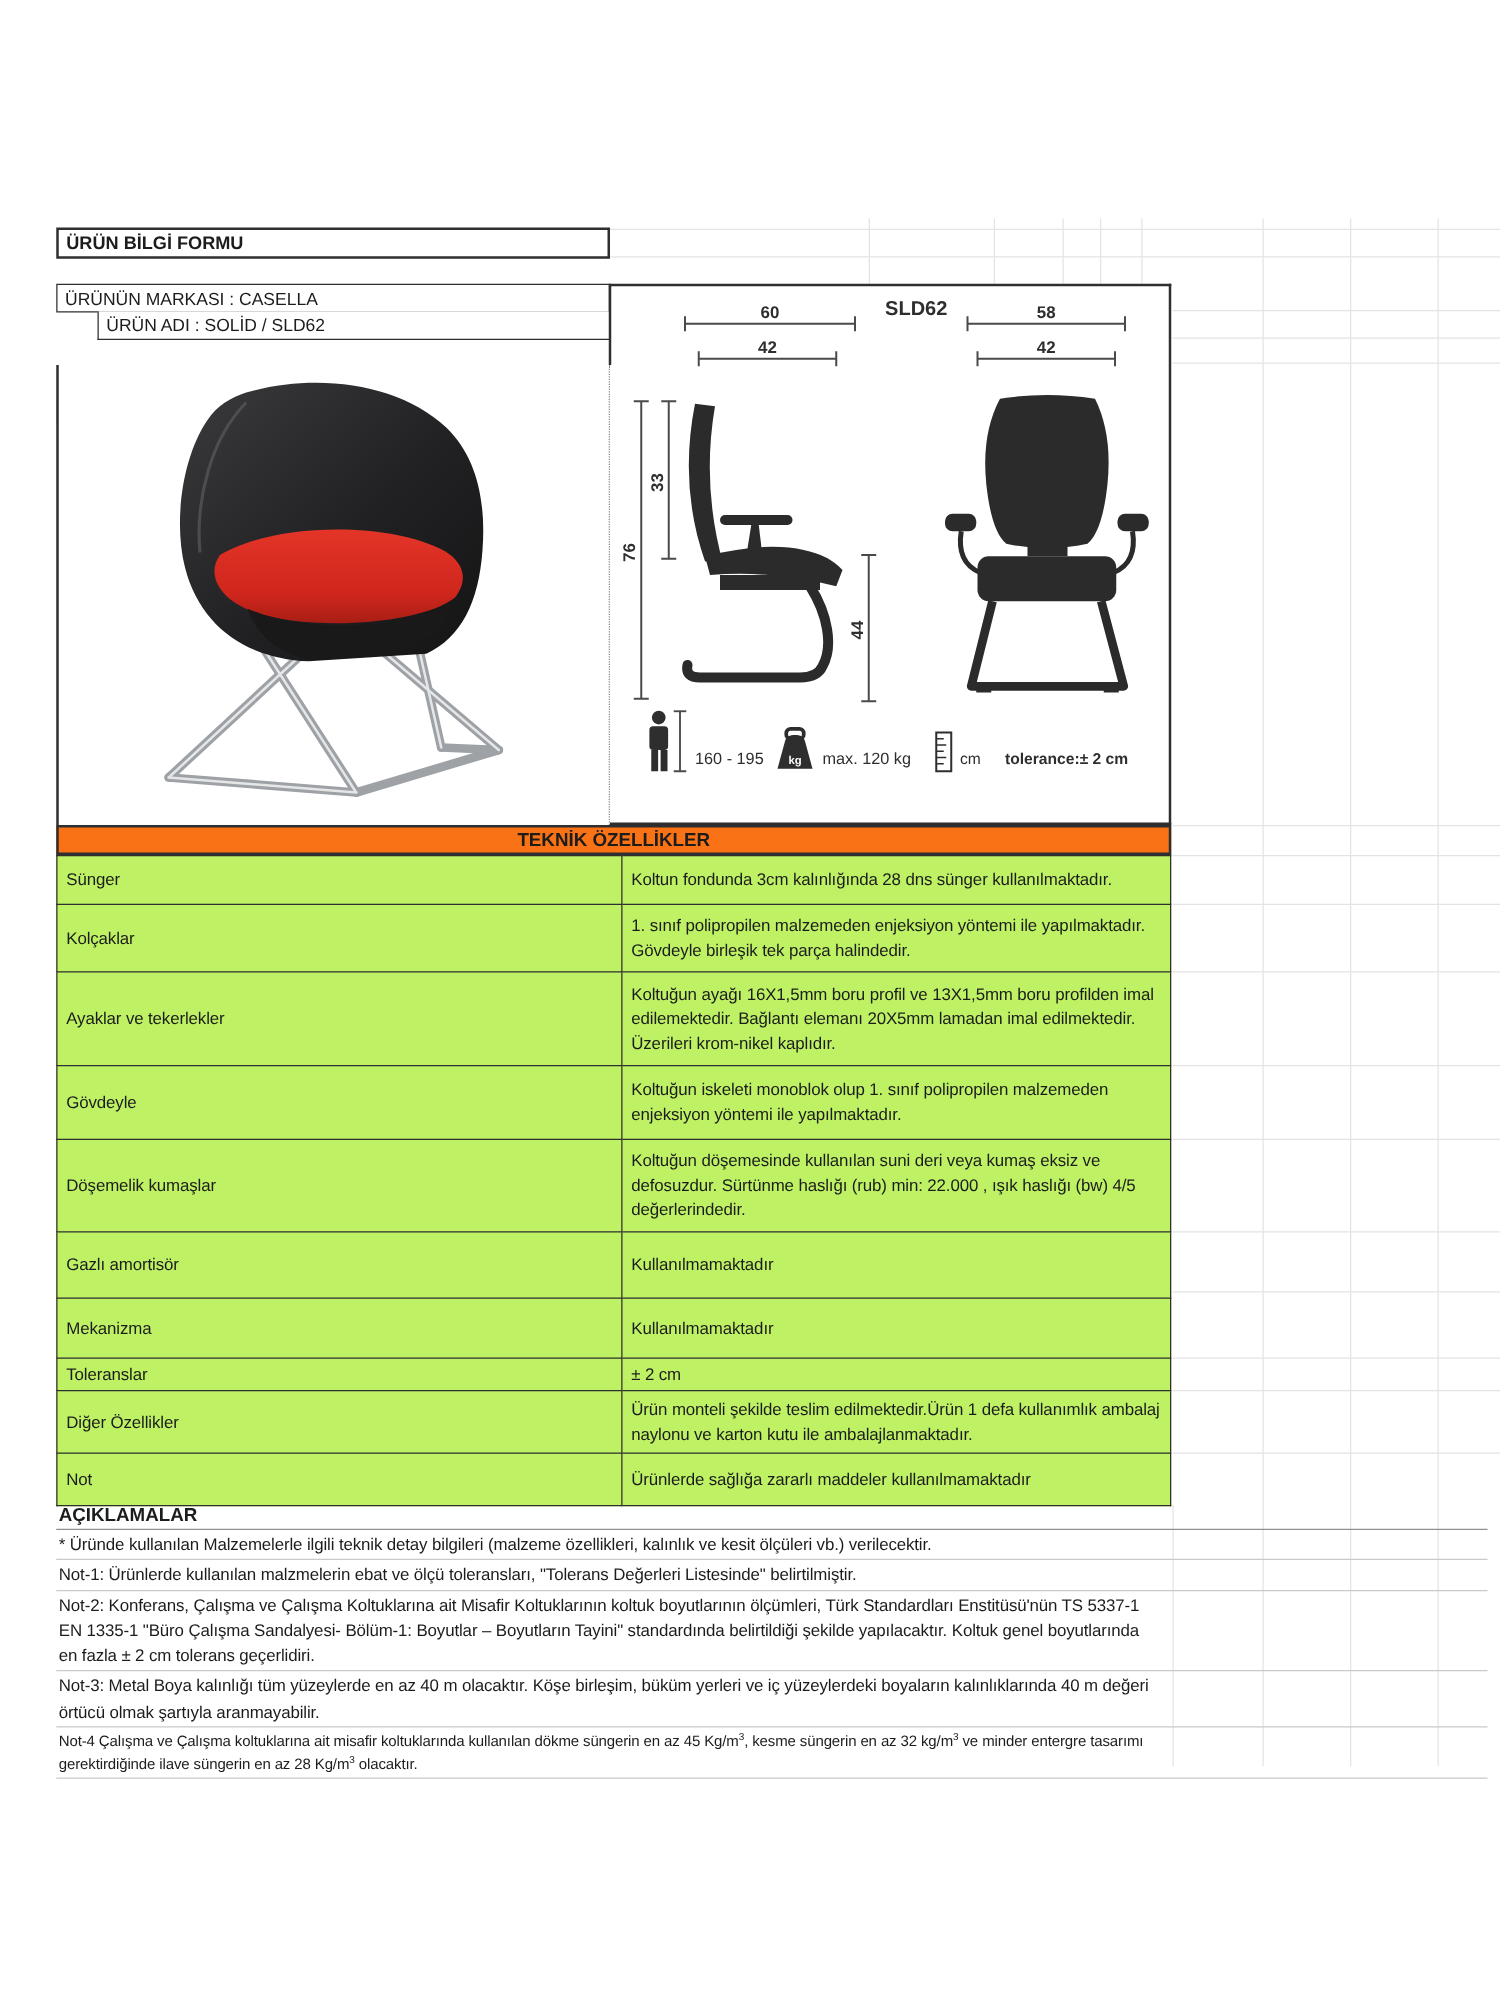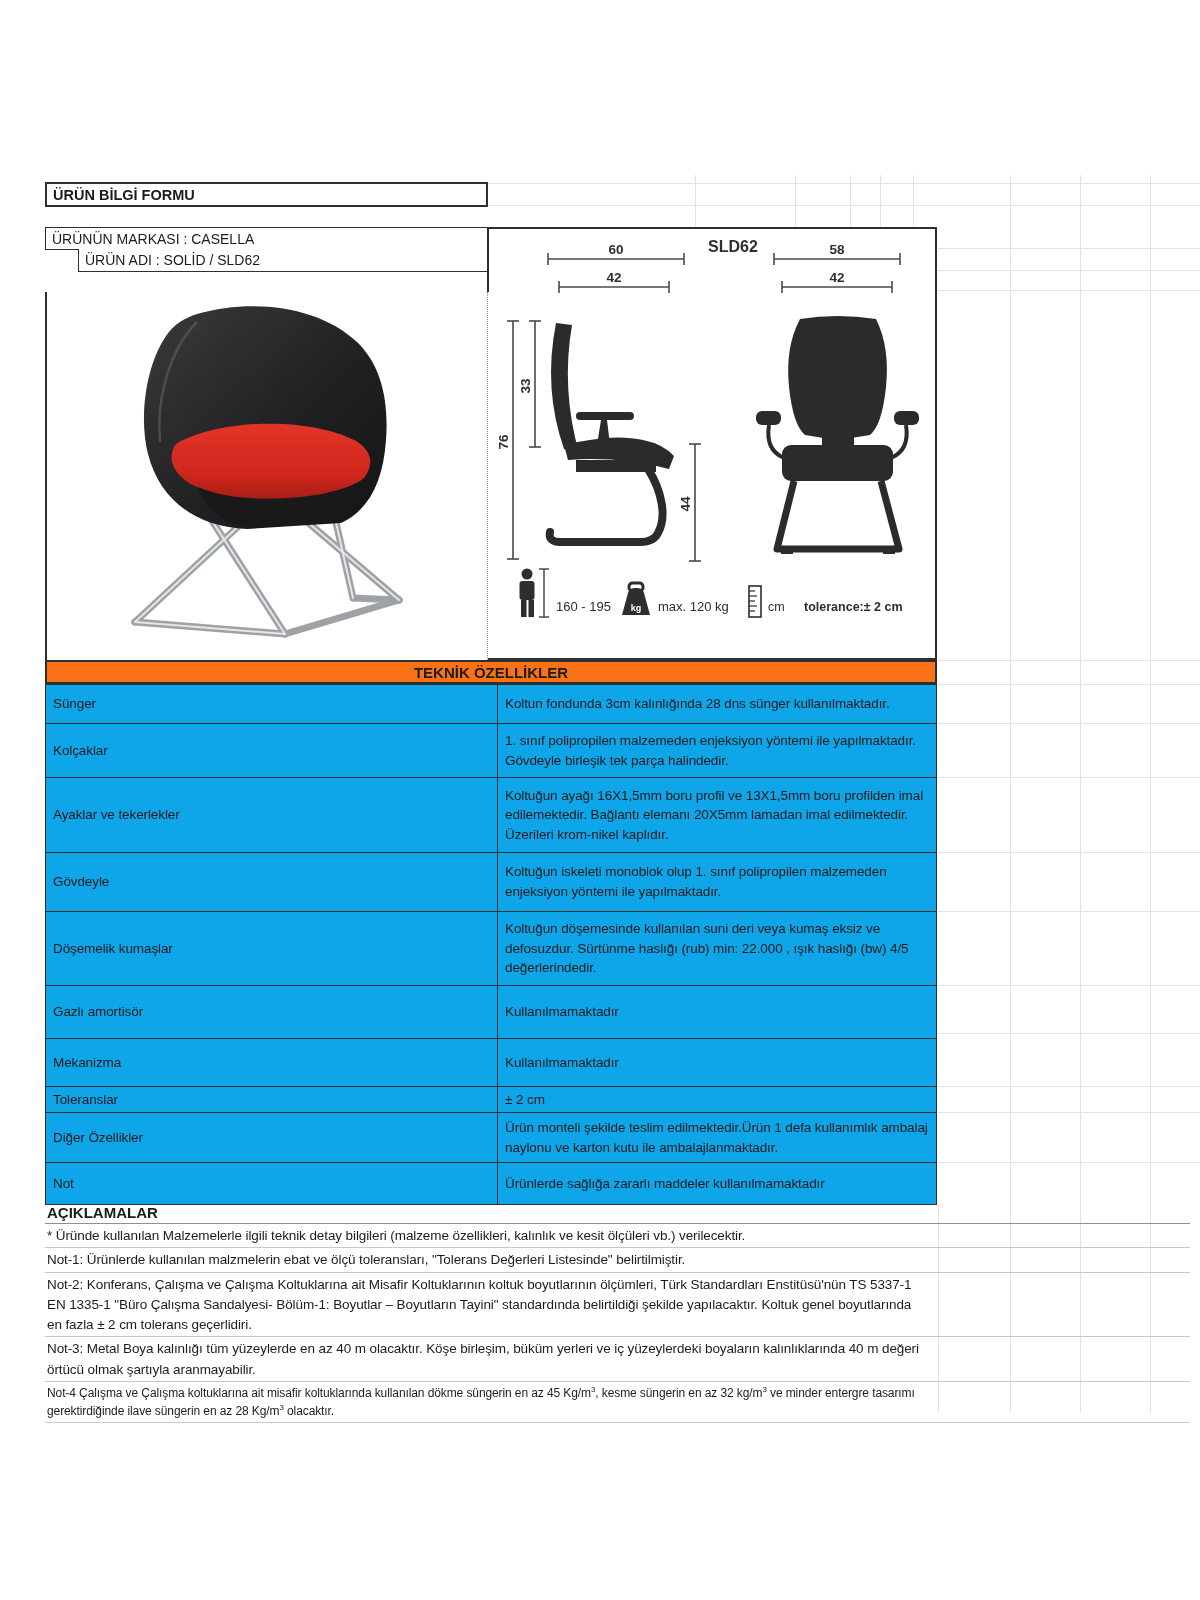--- a/index.html
+++ b/index.html
@@ -19,21 +19,21 @@
   .cell-imgcap{left:45px;top:271px;width:443px;height:21px;border-left:2px solid #2f2f2f;
                border-bottom:1px solid #b9b9b9;font-size:13.5px;text-align:center;padding-top:3px;margin-top:48px;}
   .cell-image{left:45px;top:292px;width:443px;height:368px;border-left:2px solid #2f2f2f;}
   .imgcell-dotted{position:absolute;left:487px;top:292px;width:0;height:368px;border-left:1px dotted #8a8a8a;}
   .cell-diagram{left:488px;top:227px;width:449px;height:433px;border:2px solid #2f2f2f;border-left:none;}
   .diag-leftborder-solid{position:absolute;left:487px;top:227px;width:0;height:65px;border-left:2px solid #2f2f2f;}
   
   .banner{position:absolute;left:45px;top:660px;width:892px;height:24px;box-sizing:border-box;
           border:2px solid #2f2f2f;font-weight:bold;font-size:15px;text-align:center;padding-top:2px;background:#f97316;}
   
-  table.specs{position:absolute;left:45px;top:684px;width:892px;border-collapse:collapse;table-layout:fixed;background:#0ea5e9;}
+  table.specs{position:absolute;left:45px;top:684px;width:892px;border-collapse:collapse;table-layout:fixed;background:#bef264;}
   table.specs td{border:1.5px solid #2f2f2f;vertical-align:middle;font-size:13.5px;line-height:1.45;
                  padding:2px 6px 2px 7px;letter-spacing:-0.1px;}
   td.lbl{width:438px;font-size:14px;}
   
   .notes{position:absolute;left:45px;top:1204px;width:1145px;}
   .nrow{box-sizing:border-box;border-bottom:1px solid #c9c9c9;padding:2px 0 1px 2px;}
   .nrow .ntext{max-width:880px;font-size:13.5px;line-height:1.5;letter-spacing:-0.1px;}
   .nhead{border-bottom:1.5px solid #8f8f8f;font-weight:bold;font-size:15px;padding:0 0 2px 2px;}
   .nrow.small .ntext{font-size:12px;line-height:1.55;}
   sup{font-size:8px;}

